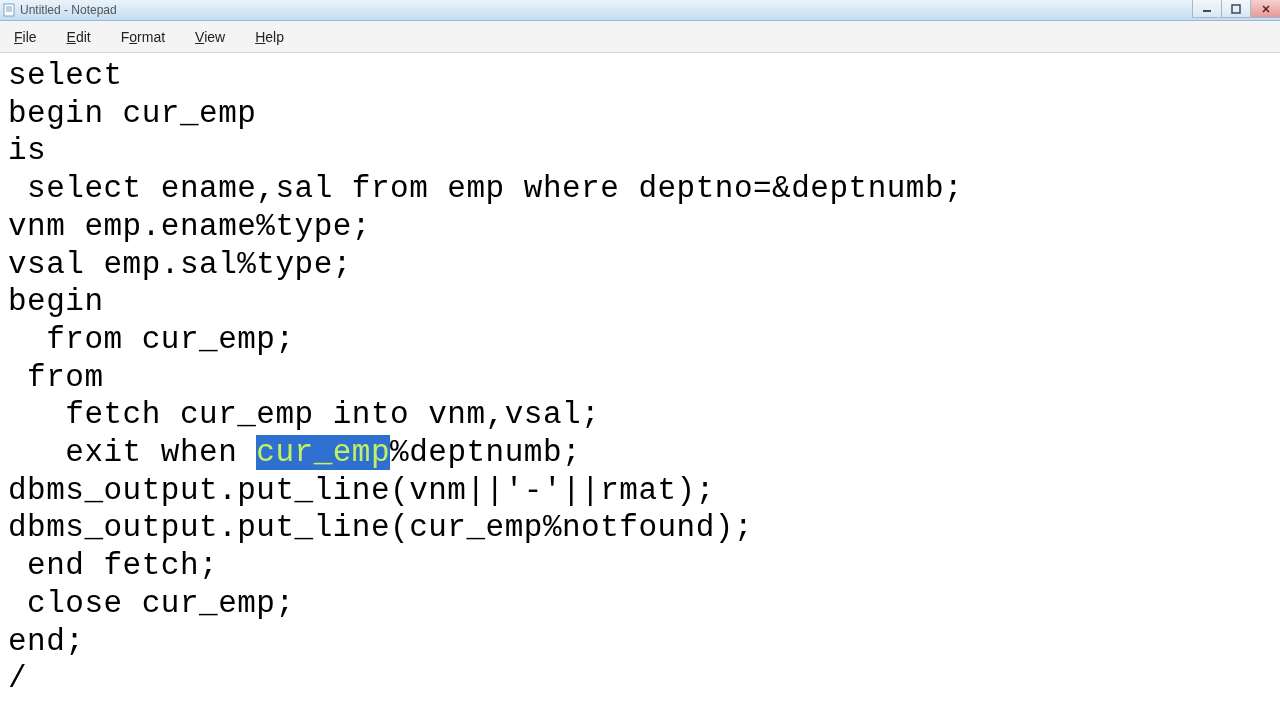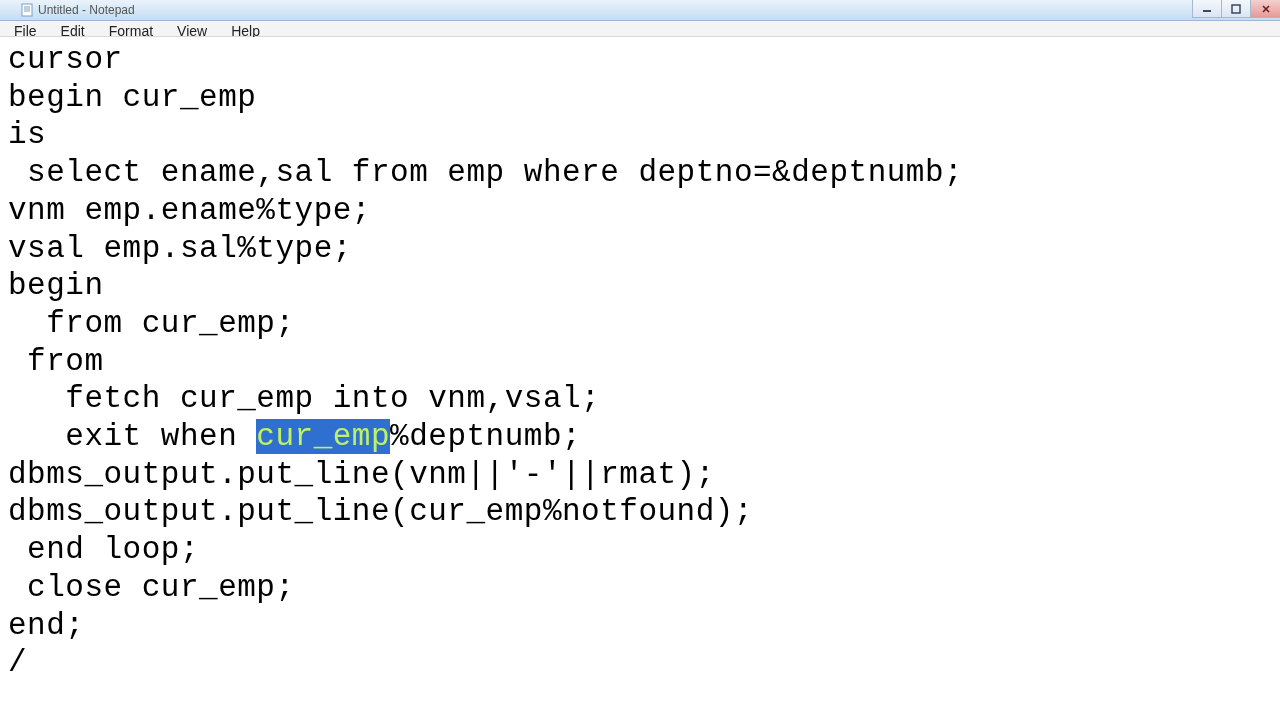--- a/index.html
+++ b/index.html
@@ -1,24 +1,24 @@
 <!DOCTYPE html>
 <html><head>
 <meta charset="utf-8">
 <style>
   * { margin: 0; padding: 0; box-sizing: border-box; }
   html, body { width: 1280px; height: 720px; overflow: hidden; font-family: 'Segoe UI', Tahoma, sans-serif; }
   .window { width: 100%; height: 100%; display: flex; flex-direction: column; background: #fff; }
-  .titlebar { height: 21px; background: linear-gradient(to bottom, #eaf3fb 0%, #d7e8f7 50%, #c4ddf2 100%); border-bottom: 1px solid #9db8d6; display: flex; align-items: center; padding-left: 20px; position: relative; }
+  .titlebar { height: 21px; background: linear-gradient(to bottom, #eaf3fb 0%, #d7e8f7 50%, #c4ddf2 100%); border-bottom: 1px solid #9db8d6; display: flex; align-items: center; padding-left: 2px; position: relative; }
   .titlebar-icon { width: 14px; height: 14px; margin-right: 4px; display: inline-flex; align-items: center; justify-content: center; }
   .titlebar-title { font-size: 12px; color: #555; }
   .win-buttons { position: absolute; right: 0; top: 0; display: flex; height: 18px; }
   .win-btn { width: 30px; height: 18px; border: 1px solid #a8b8cc; border-top: none; background: linear-gradient(to bottom,#f3f7fb,#dbe6f3); display: flex; align-items: center; justify-content: center; font-size: 10px; color: #3a4a60; margin-left: -1px; cursor: pointer; }
   .win-btn.close { background: linear-gradient(to bottom,#f3d0cf,#e79a97); color: #6b1f1f; border-right: none; }
-  .menubar { height: 16px; background: #f4f4f4; border-bottom: 1px solid #d9d9d9; display: flex; padding-left: 6px; gap: 8px; }
+  .menubar { height: 32px; background: #f4f4f4; border-bottom: 1px solid #d9d9d9; display: flex; align-items: center; padding-left: 6px; gap: 14px; }
   .menu-item { font-size: 14px; color: #222; padding: 2px 8px; cursor: pointer; }
   .menu-item span.accel { text-decoration: underline; }
   .editor { flex: 1; background: #fff; padding: 4px 8px 0 8px; overflow: hidden; }
   .code { font-family: Consolas, 'Courier New', monospace; font-size: 31px; line-height: 37.7px; white-space: pre; letter-spacing: 0.5px; color: #000; }
   .sel { background: #2f6fd0; color: #bef264; }
 </style>
 </head>
 <body>
 
 <div class="window">
@@ -55,32 +55,32 @@
 
   <div class="menubar">
     <div class="menu-item"><span class="accel">F</span><span>ile</span></div>
     <div class="menu-item"><span class="accel">E</span><span>dit</span></div>
     <div class="menu-item">F<span class="accel">o</span><span>rmat</span></div>
     <div class="menu-item"><span class="accel">V</span><span>iew</span></div>
     <div class="menu-item"><span class="accel">H</span><span>elp</span></div>
   </div>
 
   <div class="editor">
-    <div class="code"><span>cursor</span>
+    <div class="code"><span>select</span>
 <span>begin cur_emp</span>
 <span>is</span>
 <span> select ename,sal from emp where deptno=&amp;deptnumb;</span>
 <span>vnm emp.ename%type;</span>
 <span>vsal emp.sal%type;</span>
 <span>begin</span>
 <span>  from cur_emp;</span>
 <span> from</span>
 <span>   fetch cur_emp into vnm,vsal;</span>
 <span>   exit when </span><span class="sel">cur_emp</span><span>%deptnumb;</span>
 <span>dbms_output.put_line(vnm||'-'||rmat);</span>
 <span>dbms_output.put_line(cur_emp%notfound);</span>
-<span> end loop;</span>
+<span> end fetch;</span>
 <span> close cur_emp;</span>
 <span>end;</span>
 <span>/</span></div>
   </div>
 
 </div>
 
 </body></html>

